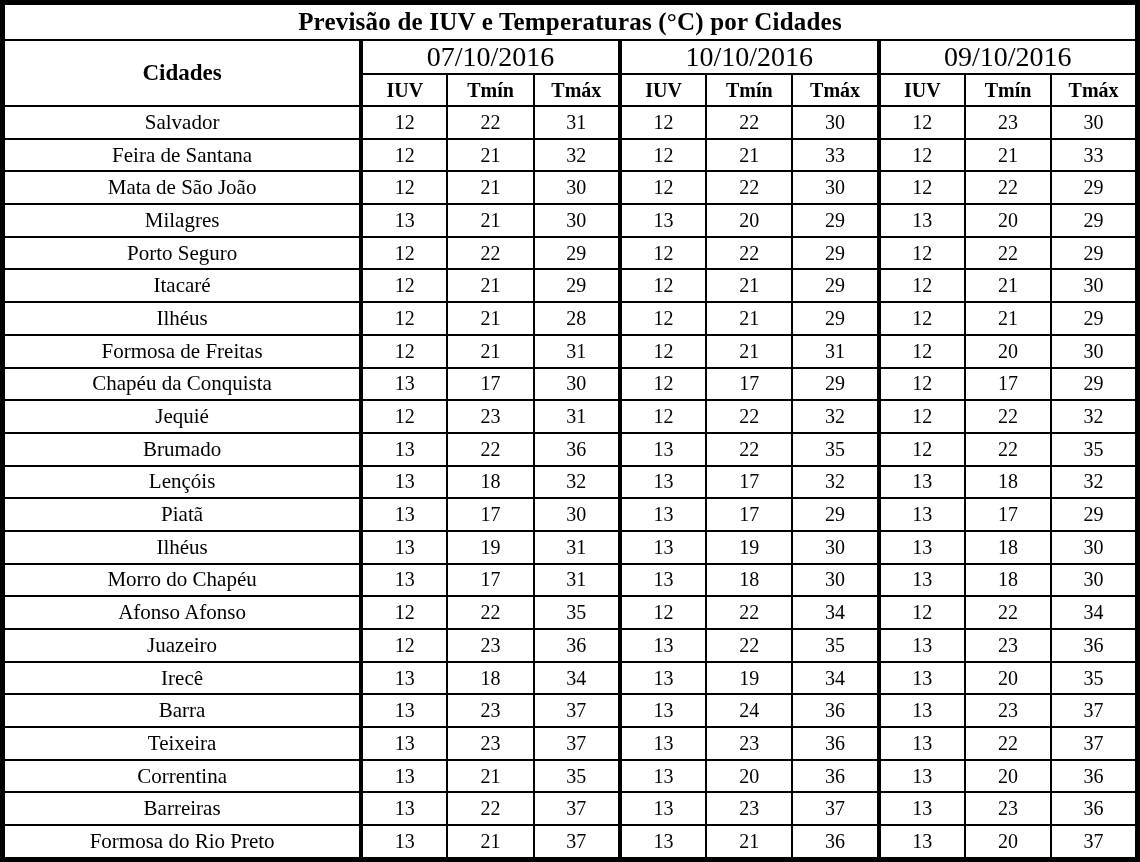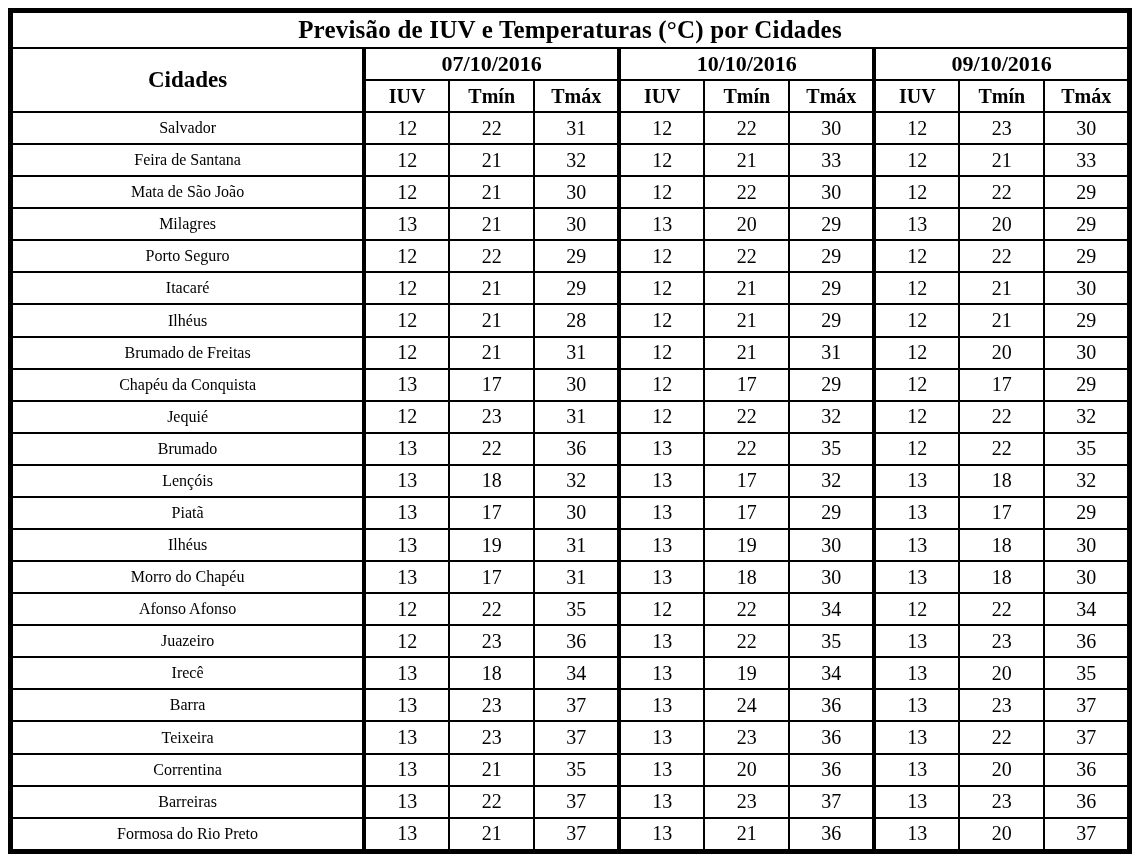--- a/index.html
+++ b/index.html
@@ -4,21 +4,20 @@
 <style>
   html, body {
     margin: 0;
     padding: 0;
     background: #ffffff;
   }
   .page {
     width: 1140px;
     height: 862px;
     box-sizing: border-box;
-    padding: 8px;
     background: #ffffff;
     font-family: "Liberation Serif", "DejaVu Serif", serif;
     color: #000000;
   }
   table.forecast {
     width: 100%;
     height: 100%;
     border-collapse: collapse;
     table-layout: fixed;
     border: 5px solid #000000;
@@ -37,32 +36,32 @@
     font-weight: bold;
     border-bottom: 4px solid #000000;
     letter-spacing: 0.2px;
   }
   th.cities-header {
     font-size: 23px;
     font-weight: bold;
   }
   th.date-header {
     height: 30px;
-    font-size: 22px;
-    font-weight: bold;
+    font-size: 28px;
+    font-weight: normal;
   }
   th.sub-header {
     height: 30px;
     font-size: 20px;
     font-weight: bold;
     border-bottom: 3px solid #000000;
   }
   td.city-cell {
     height: 30px;
-    font-size: 16px;
+    font-size: 21px;
   }
   td.value-cell {
     font-size: 20px;
   }
   .group-start {
     border-left: 4px solid #000000 !important;
   }
 </style>
 </head>
 <body>
@@ -189,21 +188,21 @@
     <td class="value-cell">28</td>
     <td class="value-cell group-start">12</td>
     <td class="value-cell">21</td>
     <td class="value-cell">29</td>
     <td class="value-cell group-start">12</td>
     <td class="value-cell">21</td>
     <td class="value-cell">29</td>
   </tr>
 
   <tr>
-    <td class="city-cell">Brumado de Freitas</td>
+    <td class="city-cell">Formosa de Freitas</td>
     <td class="value-cell group-start">12</td>
     <td class="value-cell">21</td>
     <td class="value-cell">31</td>
     <td class="value-cell group-start">12</td>
     <td class="value-cell">21</td>
     <td class="value-cell">31</td>
     <td class="value-cell group-start">12</td>
     <td class="value-cell">20</td>
     <td class="value-cell">30</td>
   </tr>

